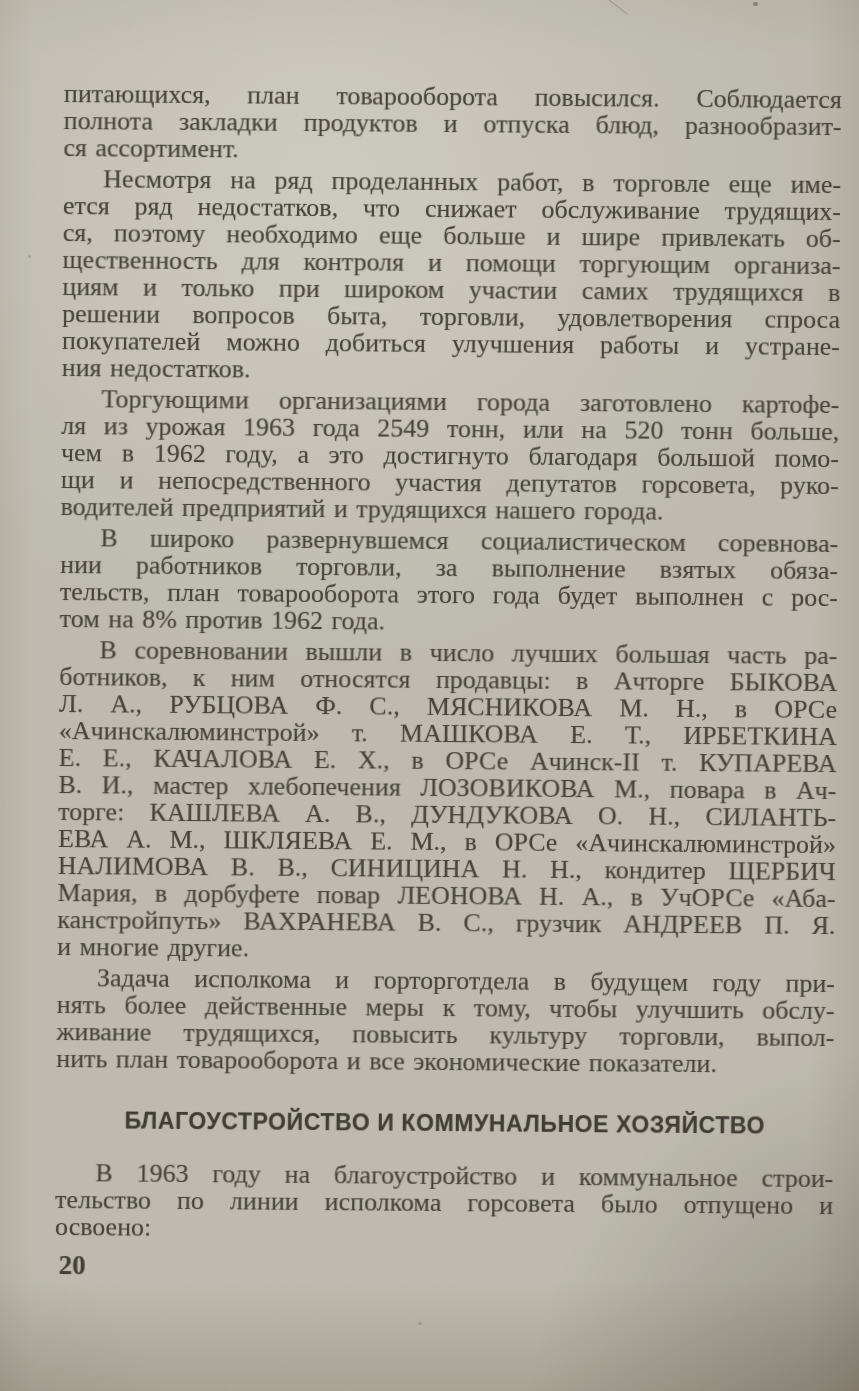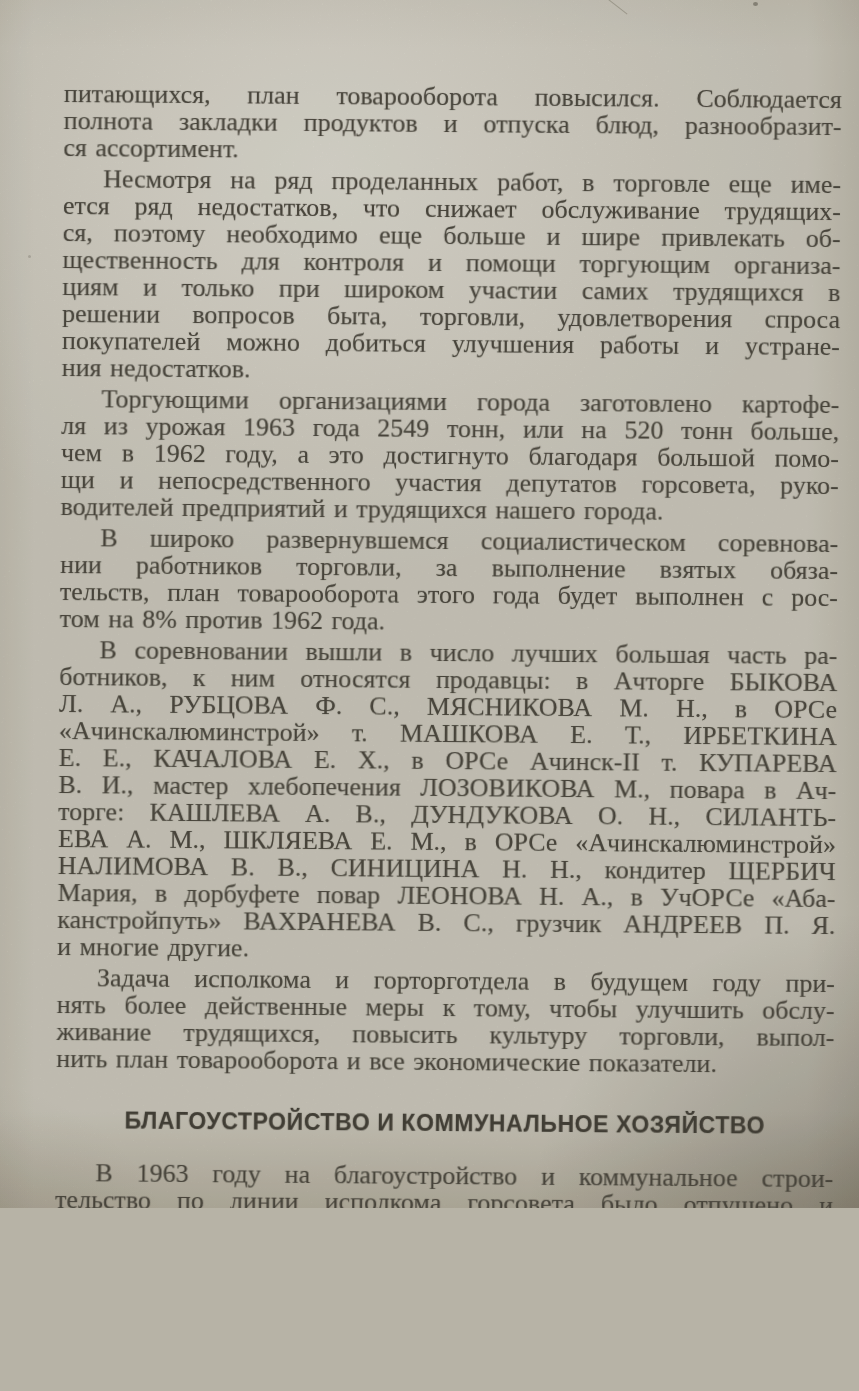--- a/index.html
+++ b/index.html
@@ -4,21 +4,21 @@
 <style>
   html, body { margin: 0; padding: 0; }
   body {
     width: 859px; height: 1391px;
     overflow: hidden;
     font-family: "Liberation Serif", serif;
     background: #b7b3a6;
   }
   .page {
     position: relative;
-    width: 859px; height: 1208px;
+    width: 859px; height: 1391px;
     overflow: hidden;
     background:
       radial-gradient(ellipse 90% 55% at 38% 14%, rgba(235,232,223,0.55), rgba(235,232,223,0) 62%),
       radial-gradient(ellipse 62% 42% at 103% 104%, rgba(62,55,40,0.40), rgba(62,55,40,0) 68%),
       radial-gradient(ellipse 45% 28% at -6% 106%, rgba(90,82,62,0.16), rgba(90,82,62,0) 60%),
       linear-gradient(to right, rgba(110,100,78,0.10), rgba(110,100,78,0) 4%, rgba(110,100,78,0) 94%, rgba(110,100,78,0.15) 100%),
       linear-gradient(to bottom, rgba(110,100,78,0.07), rgba(110,100,78,0) 4%, rgba(110,100,78,0) 92%, rgba(122,110,84,0.30) 100%),
       #cac6b9;
   }
   .content {

